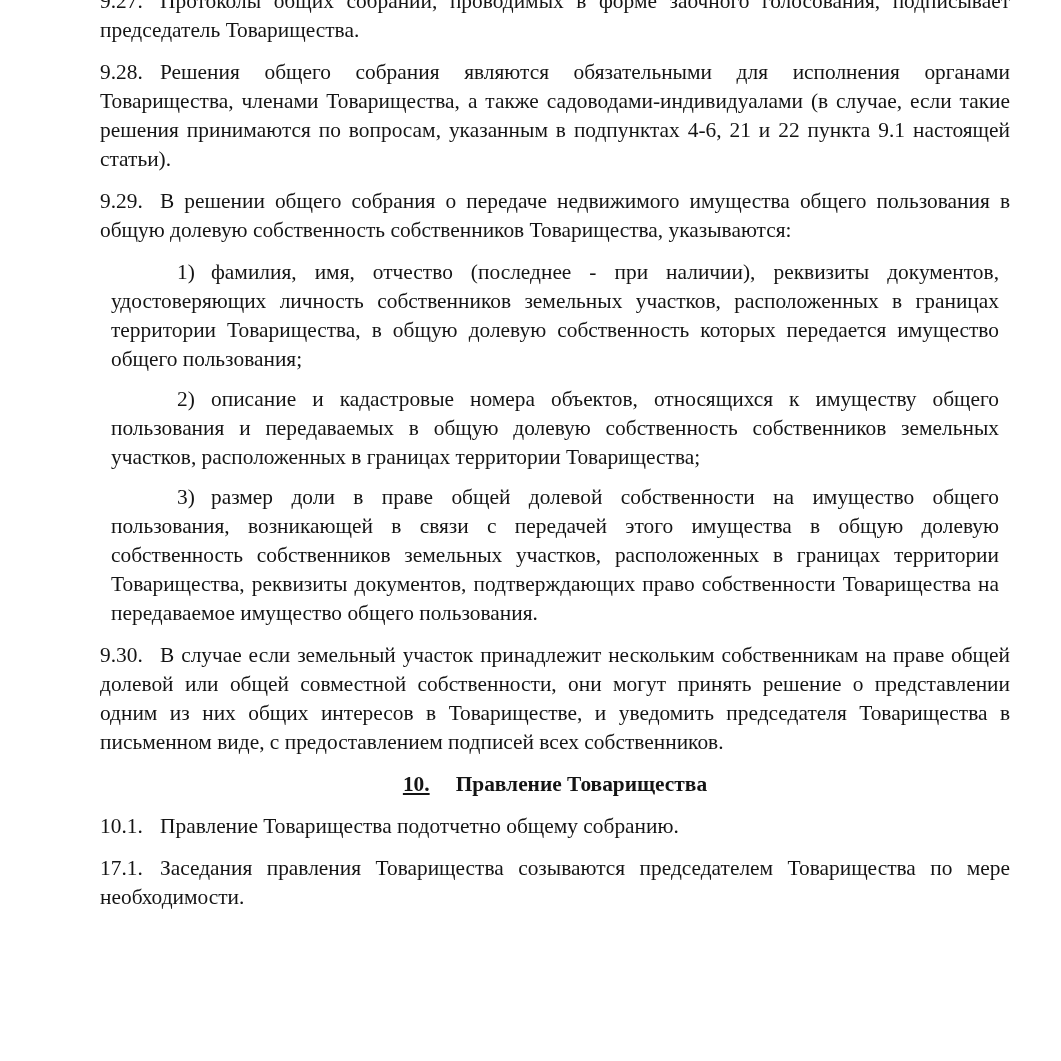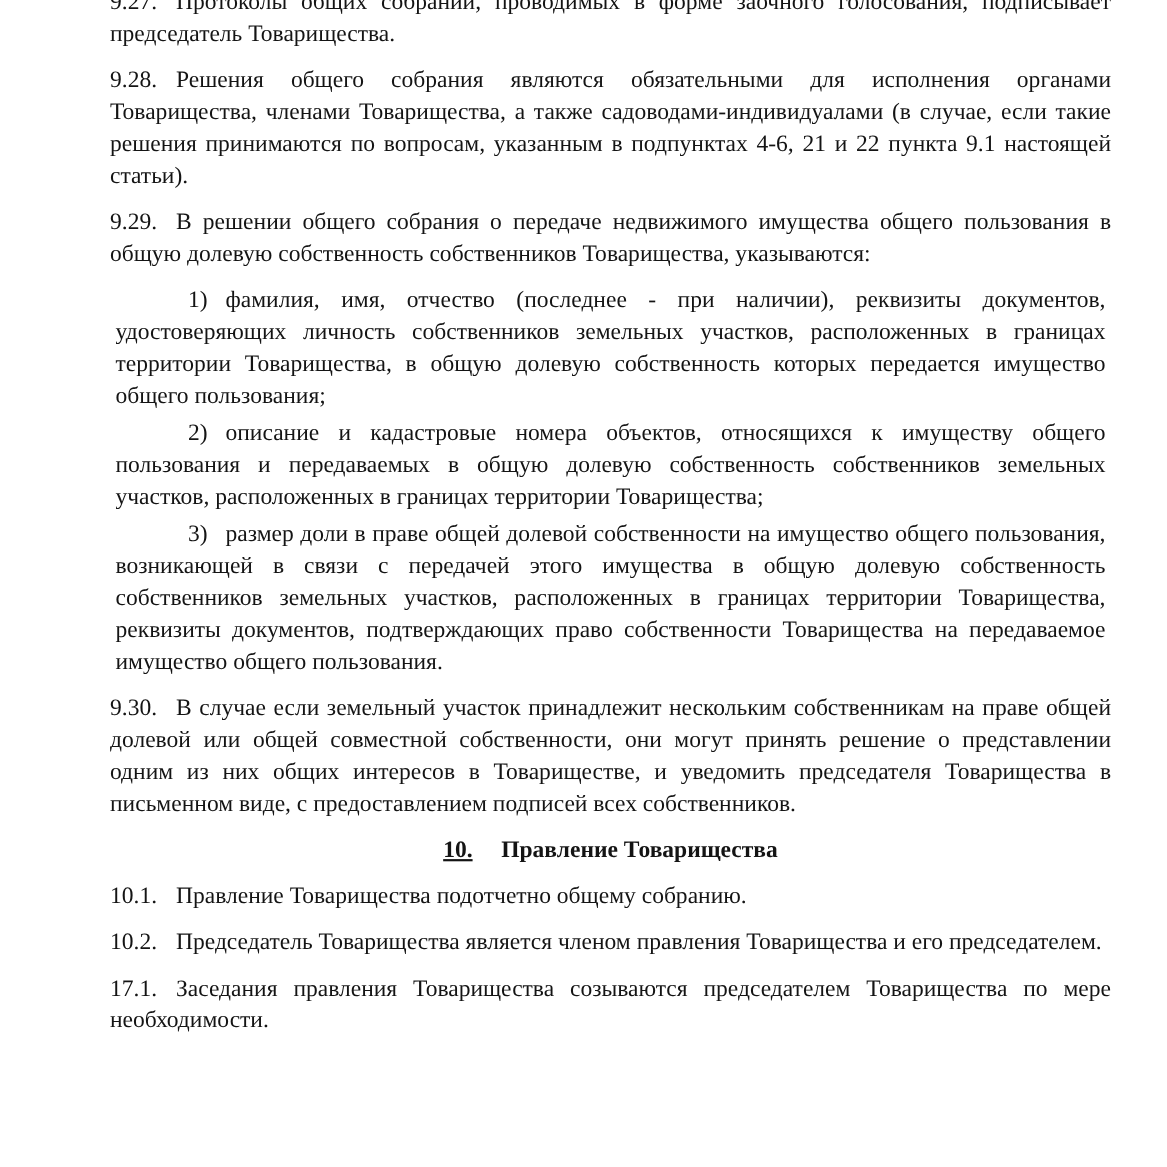--- a/index.html
+++ b/index.html
@@ -29,21 +29,21 @@
   }
   .para {
     margin: 0 0 13px 0;
     text-align: justify;
   }
   .para .pnum {
     display: inline-block;
     width: 60px;
   }
   .list-item {
-    margin: 5px;
+    margin: 11px;
     text-align: justify;
     text-indent: 33px;
   }
   .list-item .pnum {
     display: inline-block;
     width: 67px;
   }
   .list-group {
     margin: 0 0 13px 0;
   }
@@ -74,19 +74,18 @@
       <p class="list-item"><span class="pnum">2)</span><span class="ptext">описание и кадастровые номера объектов, относящихся к имуществу общего пользования и передаваемых в общую долевую собственность собственников земельных участков, расположенных в границах территории Товарищества;</span></p>
       <p class="list-item"><span class="pnum">3)</span><span class="ptext">размер доли в праве общей долевой собственности на имущество общего пользования, возникающей в связи с передачей этого имущества в общую долевую собственность собственников земельных участков, расположенных в границах территории Товарищества, реквизиты документов, подтверждающих право собственности Товарищества на передаваемое имущество общего пользования.</span></p>
     </div>
 
     <p class="para"><span class="pnum">9.30.</span><span class="ptext">В случае если земельный участок принадлежит нескольким собственникам на праве общей долевой или общей совместной собственности, они могут принять решение о представлении одним из них общих интересов в Товариществе, и уведомить председателя Товарищества в письменном виде, с предоставлением подписей всех собственников.</span></p>
 
     <p class="heading"><span class="hnum">10.</span><span class="htext">Правление Товарищества</span></p>
 
     <p class="para"><span class="pnum">10.1.</span><span class="ptext">Правление Товарищества подотчетно общему собранию.</span></p>
 
-    <p class="para"><span class="pnum">10.2.</span><span class="ptext">Председатель Товарищества является членом правления Товарищества и его председателем.</span></p>
 
 
     <p class="para"><span class="pnum">17.1.</span><span class="ptext">Заседания правления Товарищества созываются председателем Товарищества по мере необходимости.</span></p>
 
   </div>
 </div>
 
 </body></html>

